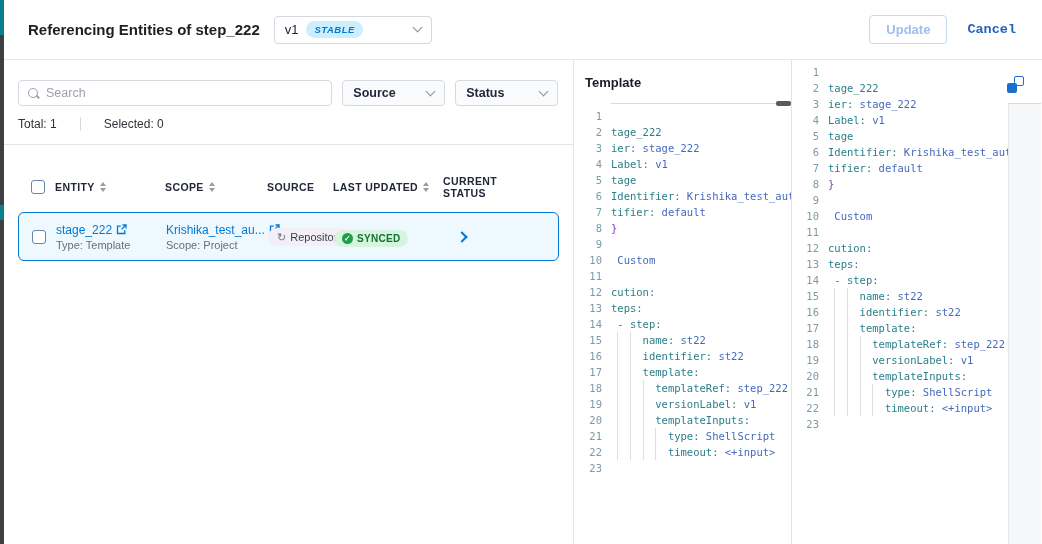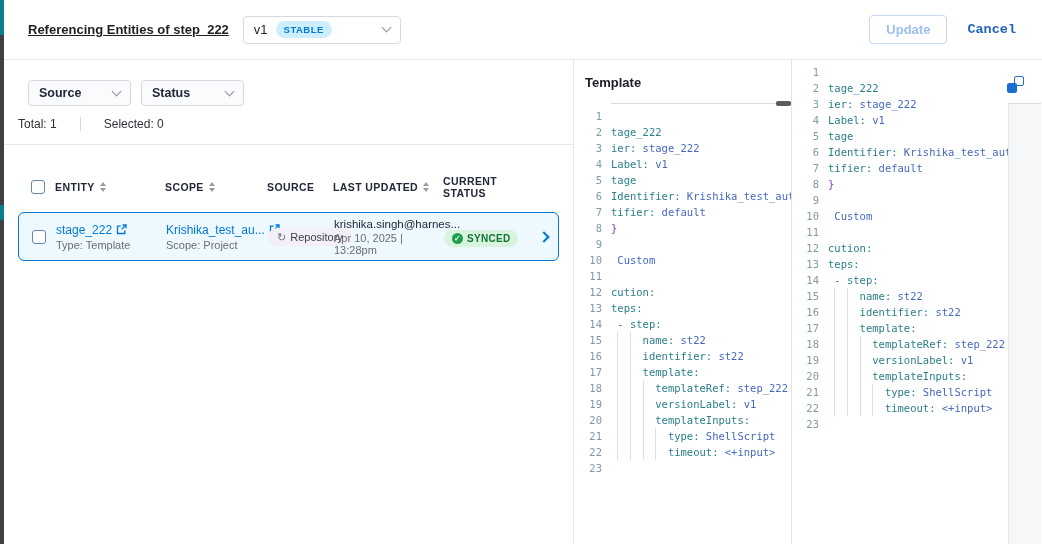--- a/index.html
+++ b/index.html
@@ -7,26 +7,26 @@
   .app { position:relative; width:1042px; height:544px; background:#fff; overflow:hidden; }
 
   
   .edge { position:absolute; left:0; top:0; width:4px; height:544px; background:#3c4043; z-index:5; }
   .edge .e1 { position:absolute; top:0; left:0; width:4px; height:35px; background:#0b7f8c; }
   .edge .e3 { position:absolute; top:205px; left:0; width:4px; height:15px; background:#0b7f8c; }
 
   
   .hdr { position:absolute; left:4px; top:0; right:0; height:60px; display:flex; align-items:center;
          border-bottom:1px solid #e7e7ea; background:#fff; padding:0 26px 0 24px; z-index:4; }
-  .title { font-size:13px; font-weight:bold; color:#1d1f23;text-decoration:underline; }
+  .title { font-size:15px; font-weight:bold; color:#1d1f23; }
   .ver-select { margin-left:14px; width:158px; height:28px; border:1px solid #d8d9e0; border-radius:4px;
                 display:flex; align-items:center; padding:0 10px; cursor:pointer; background:#fff; }
   .ver-val { font-size:13px; color:#22273a; }
   .badge-stable { margin-left:8px; background:#cdeffd; color:#0278d5; font-size:9.5px; font-weight:bold;
-                  letter-spacing:.5px; padding:3px 8px; border-radius:9px; }
+                  letter-spacing:.5px; padding:3px 8px; border-radius:9px;font-style:italic; }
   .chev { width:7px; height:7px; border-right:1.5px solid #8e8f98; border-bottom:1.5px solid #8e8f98;
           transform:rotate(45deg); margin-top:-4px; }
   .ver-select .chev { margin-left:auto; }
   .hspacer { flex:1; }
   .btn-update { background:#fff; border:1px solid #c7d9f5; color:#9dbef0; font-size:13px; font-weight:bold;
                 padding:6px 16px; border-radius:4px; font-family:inherit; }
   .btn-cancel { background:none; border:none; color:#2163bf; font-size:13.5px; font-weight:bold;
                 margin-left:20px; cursor:pointer; font-family:Liberation Mono, monospace; }
 
   
@@ -122,20 +122,24 @@
       <span class="badge-stable">STABLE</span>
       <span class="chev"></span>
     </div>
     <div class="hspacer"></div>
     <button class="btn-update" disabled="">Update</button>
     <button class="btn-cancel">Cancel</button>
   </div>
 
   <div class="left">
     <div class="filters">
+      <div class="search-box">
+        <span class="mag"></span>
+        <input type="text" placeholder="Search" style="">
+      </div>
       <div class="dd">
         <span>Source</span>
         <span class="chev"></span>
       </div>
       <div class="dd">
         <span>Status</span>
         <span class="chev"></span>
       </div>
     </div>
 
@@ -207,24 +211,20 @@
         </span>
         <div class="cell-sub">Scope: Project</div>
       </span>
       <span>
         <span class="srcpill">
           <span class="repo-ic">↻</span>
           <span>Repository</span>
         </span>
       </span>
       <span>
-        <div style="font-size:11.5px;color:#22273a;">krishika.singh@harnes...</div>
-        <div class="cell-sub">Apr 10, 2025 | 13:28pm</div>
-      </span>
-      <span>
         <span class="syncpill">
           <span class="syncdot">✓</span>
           <span>SYNCED</span>
         </span>
       </span>
       <span class="rowchev"></span>
     </div>
   </div>
 
   <div class="right">

